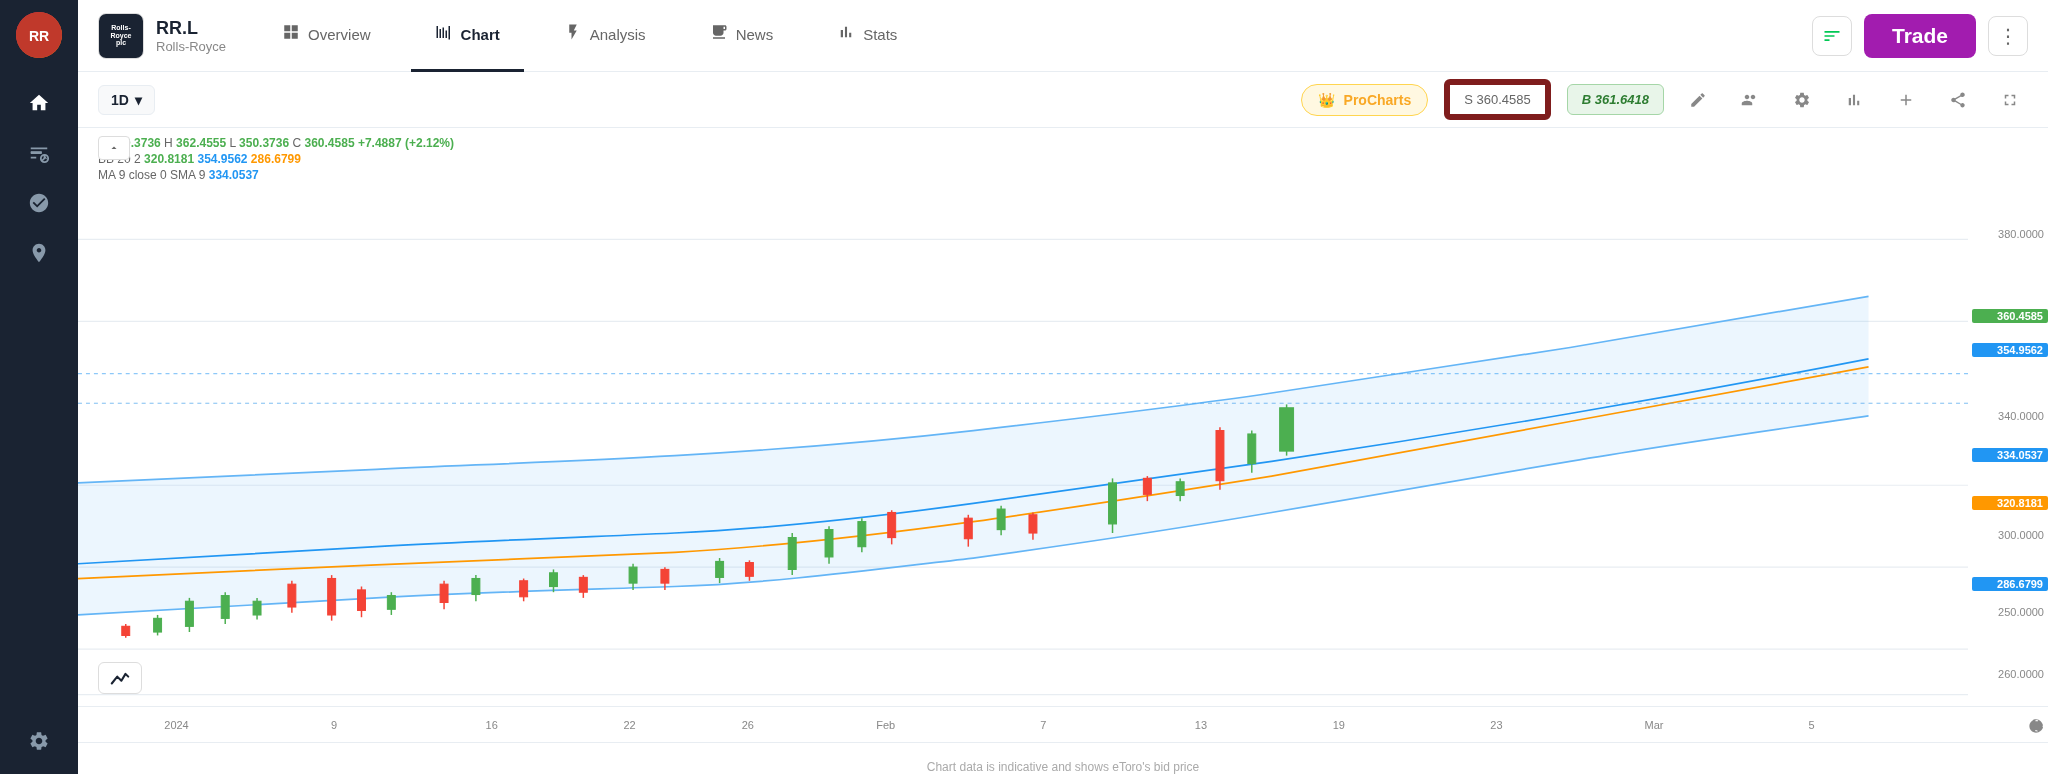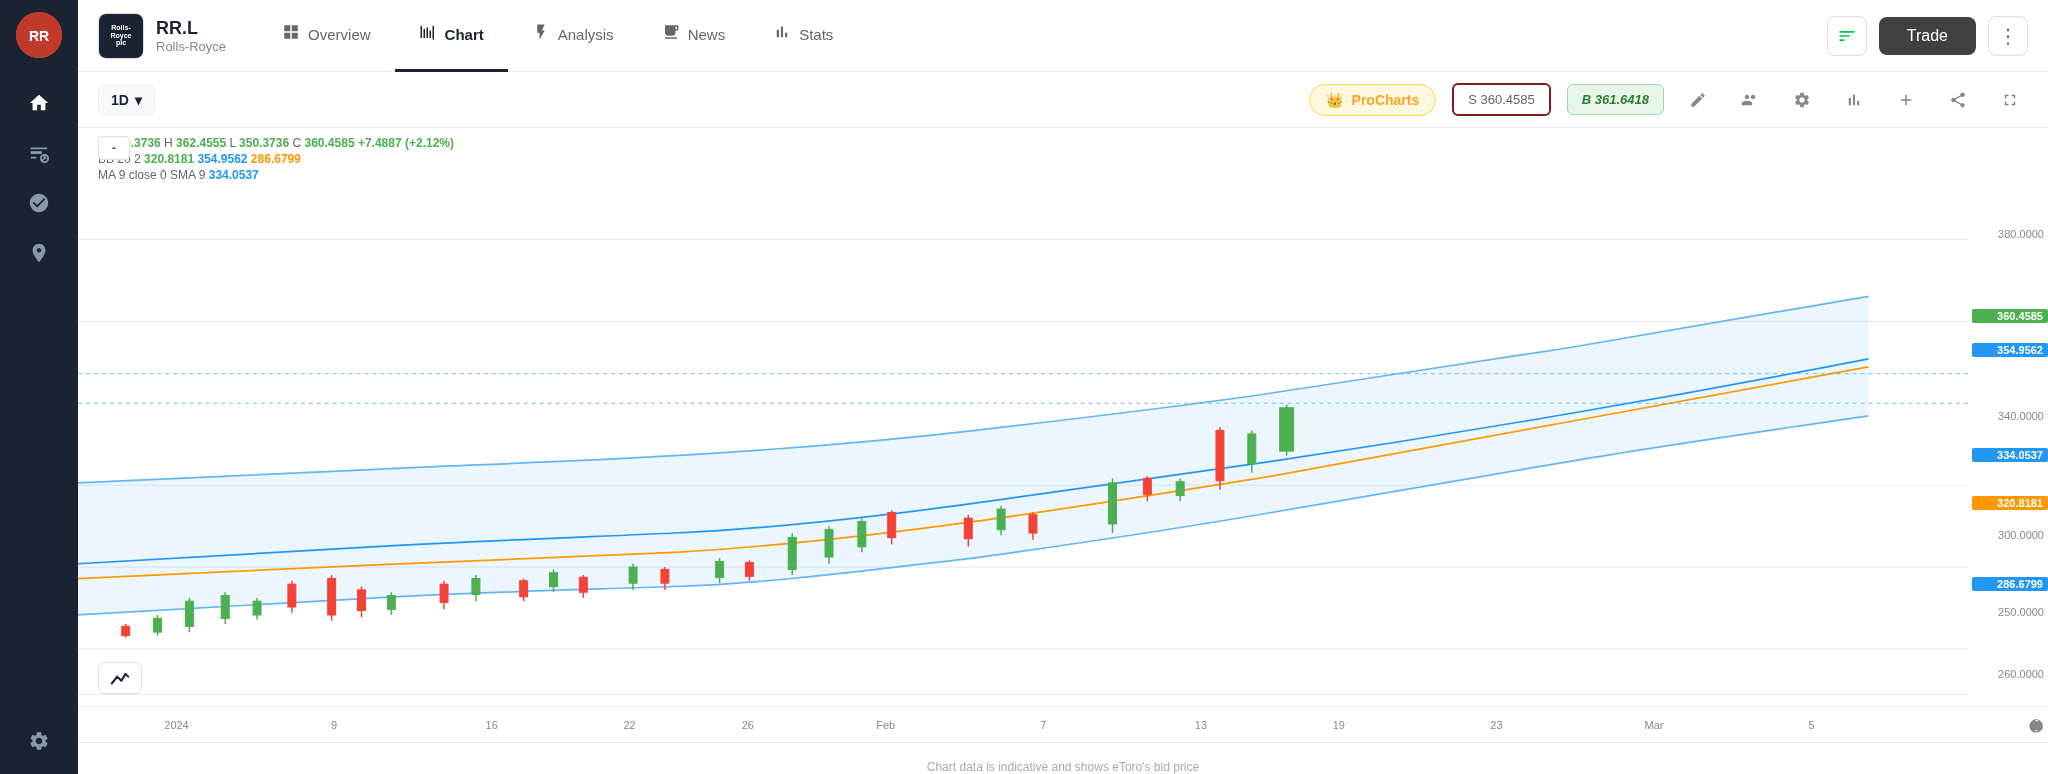--- a/index.html
+++ b/index.html
@@ -55,41 +55,41 @@
       overflow: hidden; font-size: 9px; color: #333; font-weight: bold; text-align: center; line-height: 1.1;
     }
     .stock-logo-inner {
       background: #1a2332; color: #fff; width: 100%; height: 100%;
       display: flex; align-items: center; justify-content: center; flex-direction: column;
       font-size: 8px; font-weight: bold; padding: 2px;
     }
     .stock-ticker { font-size: 18px; font-weight: 700; color: #1a2332; }
     .stock-name { font-size: 13px; color: #888; }
 
-    .nav-tabs { display: flex; align-items: center; gap: 0; flex: 1; }
+    .nav-tabs { display: flex; align-items: center; gap: 16px; flex: 1; }
     .nav-tab {
       display: flex; align-items: center; gap: 8px;
       padding: 0 24px; height: 72px;
       font-size: 15px; color: #666; cursor: pointer;
       border-bottom: 3px solid transparent;
       white-space: nowrap;
       transition: color 0.2s;
     }
     .nav-tab.active { color: #1a2332; border-bottom: 3px solid #1a2332; font-weight: 600; }
     .nav-tab-icon { font-size: 18px; color: inherit; }
 
     .nav-right { display: flex; align-items: center; gap: 12px; margin-left: auto; }
     .btn-filter {
       width: 40px; height: 40px; border-radius: 8px; border: 1px solid #ddd;
       background: #fff; display: flex; align-items: center; justify-content: center;
       cursor: pointer; color: #00c853; font-size: 18px;
     }
     .btn-trade {
-      background: #404040; color: #fff; border: none; border-radius: 8px;
-      padding: 10px 28px; font-size: 16px; font-weight: 400; cursor: pointer;
+      background: #a21caf; color: #fff; border: none; border-radius: 8px;
+      padding: 10px 28px; font-size: 21px; font-weight: 700; cursor: pointer;
     }
     .btn-more {
       width: 40px; height: 40px; border-radius: 8px; border: 1px solid #ddd;
       background: #fff; display: flex; align-items: center; justify-content: center;
       cursor: pointer; color: #666; font-size: 20px;
     }
 
     
     .chart-controls {
       height: 56px;
@@ -106,21 +106,21 @@
     }
     .procharts-btn {
       display: flex; align-items: center; gap: 8px;
       padding: 7px 16px; border-radius: 20px;
       background: #fff8e1; border: 1px solid #ffd54f;
       font-size: 14px; font-weight: 600; color: #f9a825; cursor: pointer;
       margin-left: auto;
     }
     .price-btn-sell {
       padding: 7px 14px; border-radius: 6px;
-      background: #fff; border: 2px solid #7f1d1d;
+      background: #fff; border: 6px solid #7f1d1d;
       font-size: 13px; color: #666; cursor: pointer;
     }
     .price-btn-buy {
       padding: 7px 14px; border-radius: 6px;
       background: #e8f5e9; border: 1px solid #a5d6a7;
       font-size: 13px; color: #2e7d32; font-weight: 600; cursor: pointer; font-style: italic;
     }
     .chart-tool-icon {
       width: 36px; height: 36px; display: flex; align-items: center; justify-content: center;
       cursor: pointer; color: #888; font-size: 18px; border-radius: 6px;

